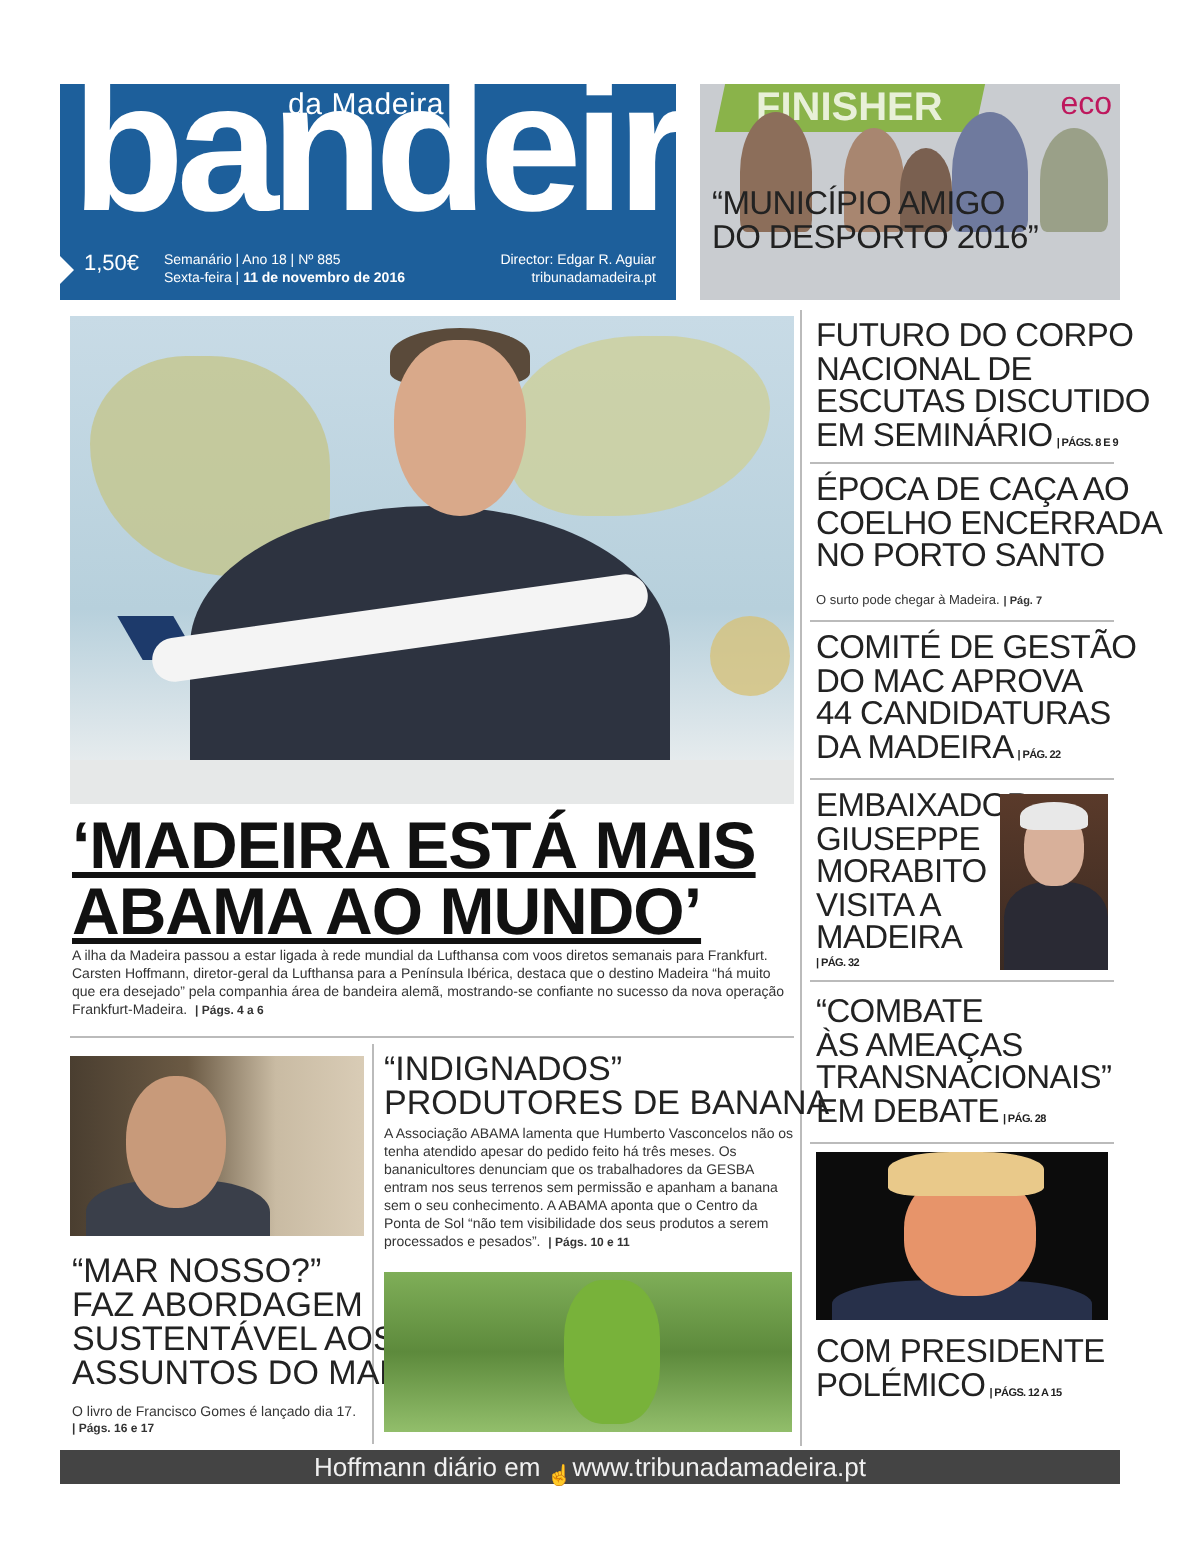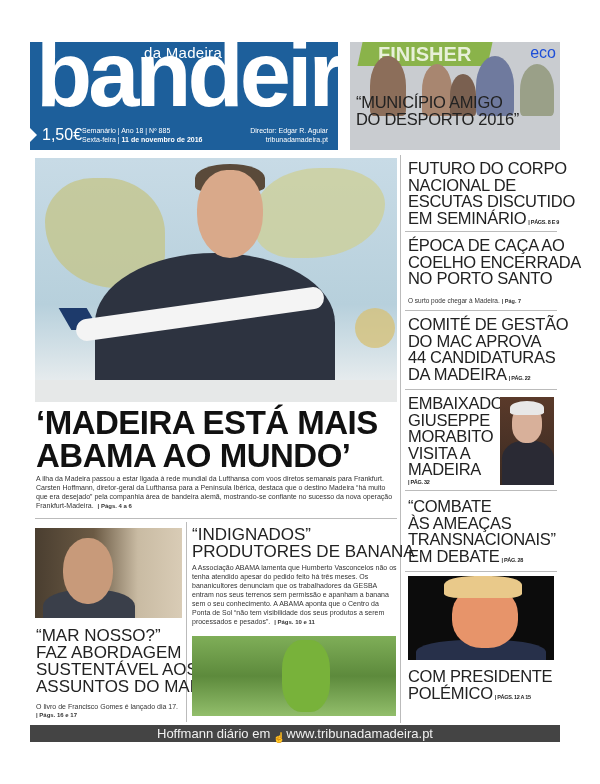--- a/index.html
+++ b/index.html
@@ -2,46 +2,46 @@
 <html><head>
 <meta charset="utf-8">
 <style>
   html,body{margin:0;padding:0;background:#fff;}
   body{width:600px;height:784px;position:relative;overflow:hidden;font-family:"Liberation Sans",sans-serif;color:#222;}
   .page{position:absolute;left:30px;top:38px;width:530px;height:703px;background:#fff;}
   
   .masthead{position:absolute;left:30px;top:42px;width:308px;height:108px;background:#1d5f9b;overflow:hidden;}
   .mast-sub{position:absolute;left:114px;top:2px;color:#fff;font-size:15px;letter-spacing:.3px;}
   .mast-title{position:absolute;left:6px;top:-14px;color:#fff;font-size:92px;font-weight:bold;letter-spacing:-4px;line-height:1;}
-  .mast-price{position:absolute;left:12px;top:84px;color:#fff;font-size:16px;}
+  .mast-price{position:absolute;left:12px;top:84px;color:#fff;font-size:11px;}
   .mast-notch{position:absolute;left:0;top:86px;width:0;height:0;border-top:7px solid transparent;border-bottom:7px solid transparent;border-left:7px solid #fff;}
   .mast-info{position:absolute;left:52px;top:84px;color:#fff;font-size:7px;line-height:9px;}
   .mast-info b{font-weight:bold;}
   .mast-dir{position:absolute;right:10px;top:84px;color:#fff;font-size:7px;line-height:9px;text-align:right;}
   
   .promo{position:absolute;left:350px;top:42px;width:210px;height:108px;background:#c9ccd0;overflow:hidden;}
   .promo-banner{position:absolute;left:10px;top:0;width:130px;height:24px;background:#8ab34a;transform:skewX(-12deg);}
   .promo-banner span{display:block;transform:skewX(12deg);color:#e8f0d8;font-weight:bold;font-size:20px;padding-left:18px;line-height:24px;}
-  .promo-eco{position:absolute;right:4px;top:2px;color:#1d4ed8;font-size:16px;}
+  .promo-eco{position:absolute;right:4px;top:2px;color:#be185d;font-size:16px;}
   .person{position:absolute;border-radius:50% 50% 10% 10%;}
   .promo-head{position:absolute;left:6px;top:52px;font-size:16.5px;line-height:17px;color:#222;text-transform:uppercase;letter-spacing:-.3px;}
   .pg{font-size:5.5px;font-weight:bold;vertical-align:baseline;margin-left:2px;}
   
   .mainphoto{position:absolute;left:35px;top:158px;width:362px;height:244px;background:linear-gradient(180deg,#c8dbe6 0%,#b7d0dc 60%,#e7ecee 92%);overflow:hidden;}
   .land1{position:absolute;left:10px;top:20px;width:120px;height:110px;background:#c4c68c;border-radius:40% 50% 30% 60%;opacity:.8;}
   .land2{position:absolute;left:220px;top:10px;width:130px;height:90px;background:#cdd09a;border-radius:50% 40% 60% 30%;opacity:.8;}
   .land3{position:absolute;left:320px;top:150px;width:40px;height:40px;background:#d6c27a;border-radius:50%;opacity:.8;}
   .suit{position:absolute;left:60px;top:95px;width:240px;height:140px;background:#2d3340;border-radius:50% 50% 0 0;}
   .face{position:absolute;left:162px;top:12px;width:66px;height:88px;background:#d9a98a;border-radius:45% 45% 50% 50%;}
   .hair{position:absolute;left:160px;top:6px;width:70px;height:28px;background:#5a4a3a;border-radius:50% 50% 20% 20%;}
   .plane{position:absolute;left:40px;top:145px;width:250px;height:22px;background:#f4f4f4;border-radius:12px;transform:rotate(-8deg);}
   .tail{position:absolute;left:30px;top:150px;width:28px;height:22px;background:#1d3a6b;transform:skewX(30deg);}
   .desk{position:absolute;left:0;top:222px;width:362px;height:22px;background:#e6e8e8;}
   
-  .lead-head{position:absolute;left:36px;top:406px;font-size:33px;font-weight:bold;line-height:33px;color:#111;letter-spacing:-.5px;}
+  .lead-head{position:absolute;left:36px;top:406px;font-size:33px;font-weight:bold;line-height:33px;color:#111;letter-spacing:-.5px;text-decoration:underline;}
   .lead-body{position:absolute;left:36px;top:474px;width:360px;font-size:7px;line-height:9px;color:#333;}
   .divider-h{position:absolute;height:1px;background:#bbb;}
   .divider-v{position:absolute;width:1px;background:#bbb;}
   
   .mar-photo{position:absolute;left:35px;top:528px;width:147px;height:90px;background:linear-gradient(90deg,#4a3e30 0%,#6b5a44 40%,#c9bba3 70%,#d9ccb6 100%);overflow:hidden;}
   .mar-face{position:absolute;left:28px;top:10px;width:50px;height:66px;background:#c89a7a;border-radius:48%;}
   .mar-suit{position:absolute;left:8px;top:62px;width:92px;height:40px;background:#3a3f4a;border-radius:40% 40% 0 0;}
   .mar-head{position:absolute;left:36px;top:627px;font-size:17px;line-height:17px;color:#222;text-transform:uppercase;}
   .mar-body{position:absolute;left:36px;top:703px;font-size:7px;line-height:8px;color:#333;}
   

